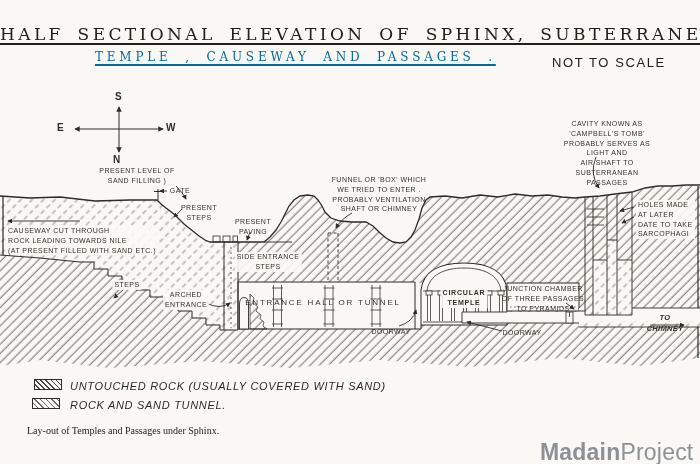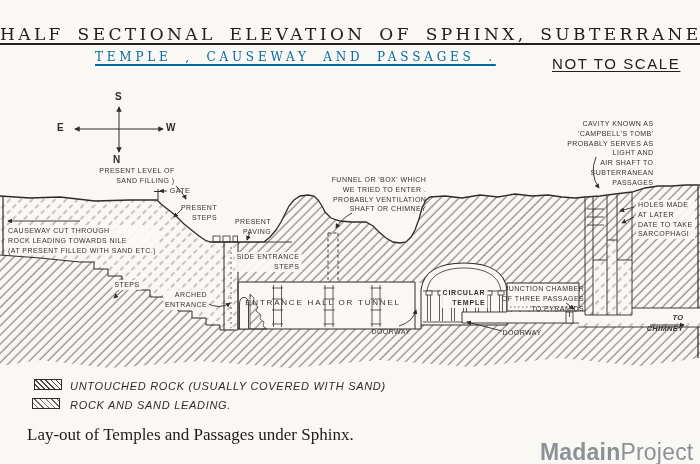--- a/index.html
+++ b/index.html
@@ -7,41 +7,41 @@
         font-family:"Liberation Sans",sans-serif;color:#2f2b26;}
   
   .title1{position:absolute;left:0;top:24px;width:700px;text-align:center;
           font-family:"DejaVu Serif",serif;font-size:17px;letter-spacing:3.4px;word-spacing:5px;
           color:#232019;text-decoration:underline;text-decoration-thickness:1.6px;
           text-underline-offset:3px;text-decoration-skip-ink:none;white-space:nowrap;}
   .title2{position:absolute;left:95px;top:50px;
           font-family:"DejaVu Serif",serif;font-size:12px;letter-spacing:3.8px;word-spacing:6px;
           color:#0369a1;text-decoration:underline;text-decoration-thickness:1.6px;
           text-underline-offset:3px;text-decoration-skip-ink:none;white-space:nowrap;}
-  .scalenote{position:absolute;left:552px;top:55px;font-size:15px;letter-spacing:1.6px;
-          color:#232019;text-decoration:underline;text-underline-offset:2px;
+  .scalenote{position:absolute;left:552px;top:55px;font-size:13px;letter-spacing:1.6px;
+          color:#232019;text-underline-offset:2px;
           text-decoration-skip-ink:none;white-space:nowrap;}
   
   .lbl{position:absolute;font-size:7px;line-height:1.4;letter-spacing:.45px;color:#36322b;
-       white-space:pre-line;text-align:right;}
+       white-space:pre-line;text-align:center;}
   .c{transform:translateX(-50%);}
   .bg{background:rgba(249,248,245,.9);padding:0 2px;}
   .la{text-align:left;}
   .hall{font-size:8px;letter-spacing:1.8px;}
   .temple{font-weight:700;letter-spacing:.8px;}
   .ital{font-style:italic;font-weight:700;font-size:7.5px;letter-spacing:.3px;}
   .compass-letter{position:absolute;font-size:10px;font-weight:700;color:#2f2b26;}
   
   .sw{position:absolute;width:28px;height:11px;border:1.2px solid #2f2b26;box-sizing:border-box;}
   .sw-rock{background:repeating-linear-gradient(45deg,transparent 0 2.6px,#4f4a43 2.6px 3.6px);}
   .sw-sand{background:repeating-linear-gradient(45deg,transparent 0 3px,#6e6960 3px 4px),
            repeating-linear-gradient(135deg,#f9f8f5 0 2px,transparent 2px 5px);}
   .leglbl{position:absolute;font-size:11px;font-style:italic;letter-spacing:.7px;color:#2f2b26;white-space:nowrap;}
   .caption{position:absolute;left:27px;top:425px;font-family:"Liberation Serif",serif;
-           font-size:17px;color:#1e1c19;}
+           font-size:10px;color:#1e1c19;}
   .wm1{position:absolute;left:540px;top:403px;font-size:23px;color:#8c9196;letter-spacing:.2px;margin-top:36px;}
   .wm1 b{font-weight:700;}
   .wm2{position:absolute;left:543px;top:429px;font-size:10.5px;color:#9da3a8;}
   svg{position:absolute;left:0;top:0;}
 </style>
 </head>
 <body>
 
 <div class="page">
 
@@ -278,19 +278,19 @@
   <div class="lbl la bg" style="left:636px;top:200px;">HOLES MADE
 AT LATER
 DATE TO TAKE
 SARCOPHAGI</div>
   <div class="lbl c ital" style="left:665px;top:313px;">TO CHIMNEY</div>
 
   <div>
     <div class="sw sw-rock" style="left:34px;top:379px;"></div>
     <div class="leglbl" style="left:70px;top:380px;">UNTOUCHED ROCK (USUALLY COVERED WITH SAND)</div>
     <div class="sw sw-sand" style="left:32px;top:398px;"></div>
-    <div class="leglbl" style="left:70px;top:399px;">ROCK AND SAND LEADING.</div>
+    <div class="leglbl" style="left:70px;top:399px;">ROCK AND SAND TUNNEL.</div>
   </div>
 
   <div class="caption">Lay-out of Temples and Passages under Sphinx.</div>
   <div class="wm1"><b>Madain</b><span>Project</span></div>
 
 </div>
 
 </body></html>

